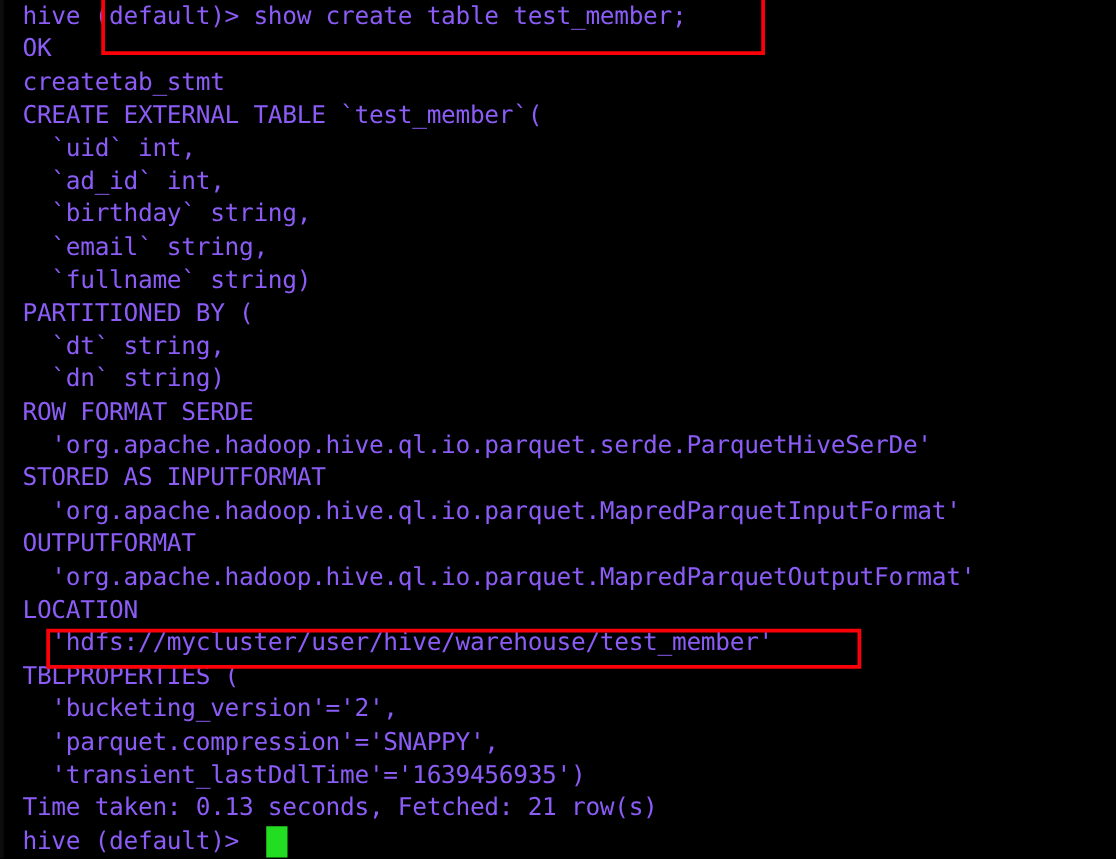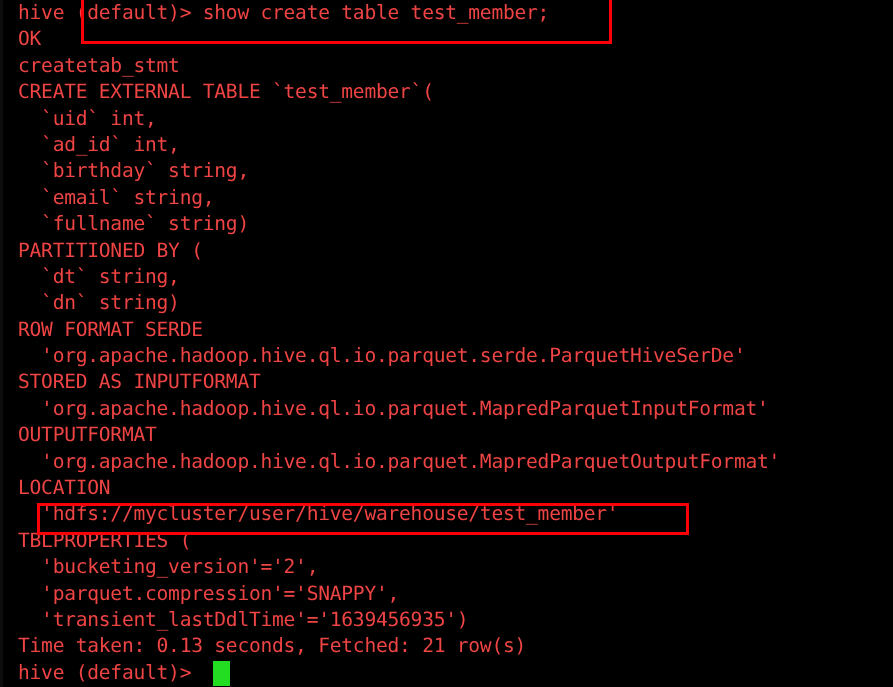--- a/index.html
+++ b/index.html
@@ -18,21 +18,21 @@
   }
   #terminal-output {
     position: absolute;
     left: 18px;
     top: 0px;
     margin: 0;
     padding: 0;
     font-family: "DejaVu Sans Mono", "Liberation Mono", monospace;
     font-size: 19.6px;
     line-height: 26.4px;
-    color: #ef4444;
+    color: #8b5cf6;
     white-space: pre;
     letter-spacing: -0.25px;
     text-rendering: geometricPrecision;
   }
   .term-line {
     height: 26.4px;
     white-space: pre;
     display: block;
   }
   .annotation-box {

